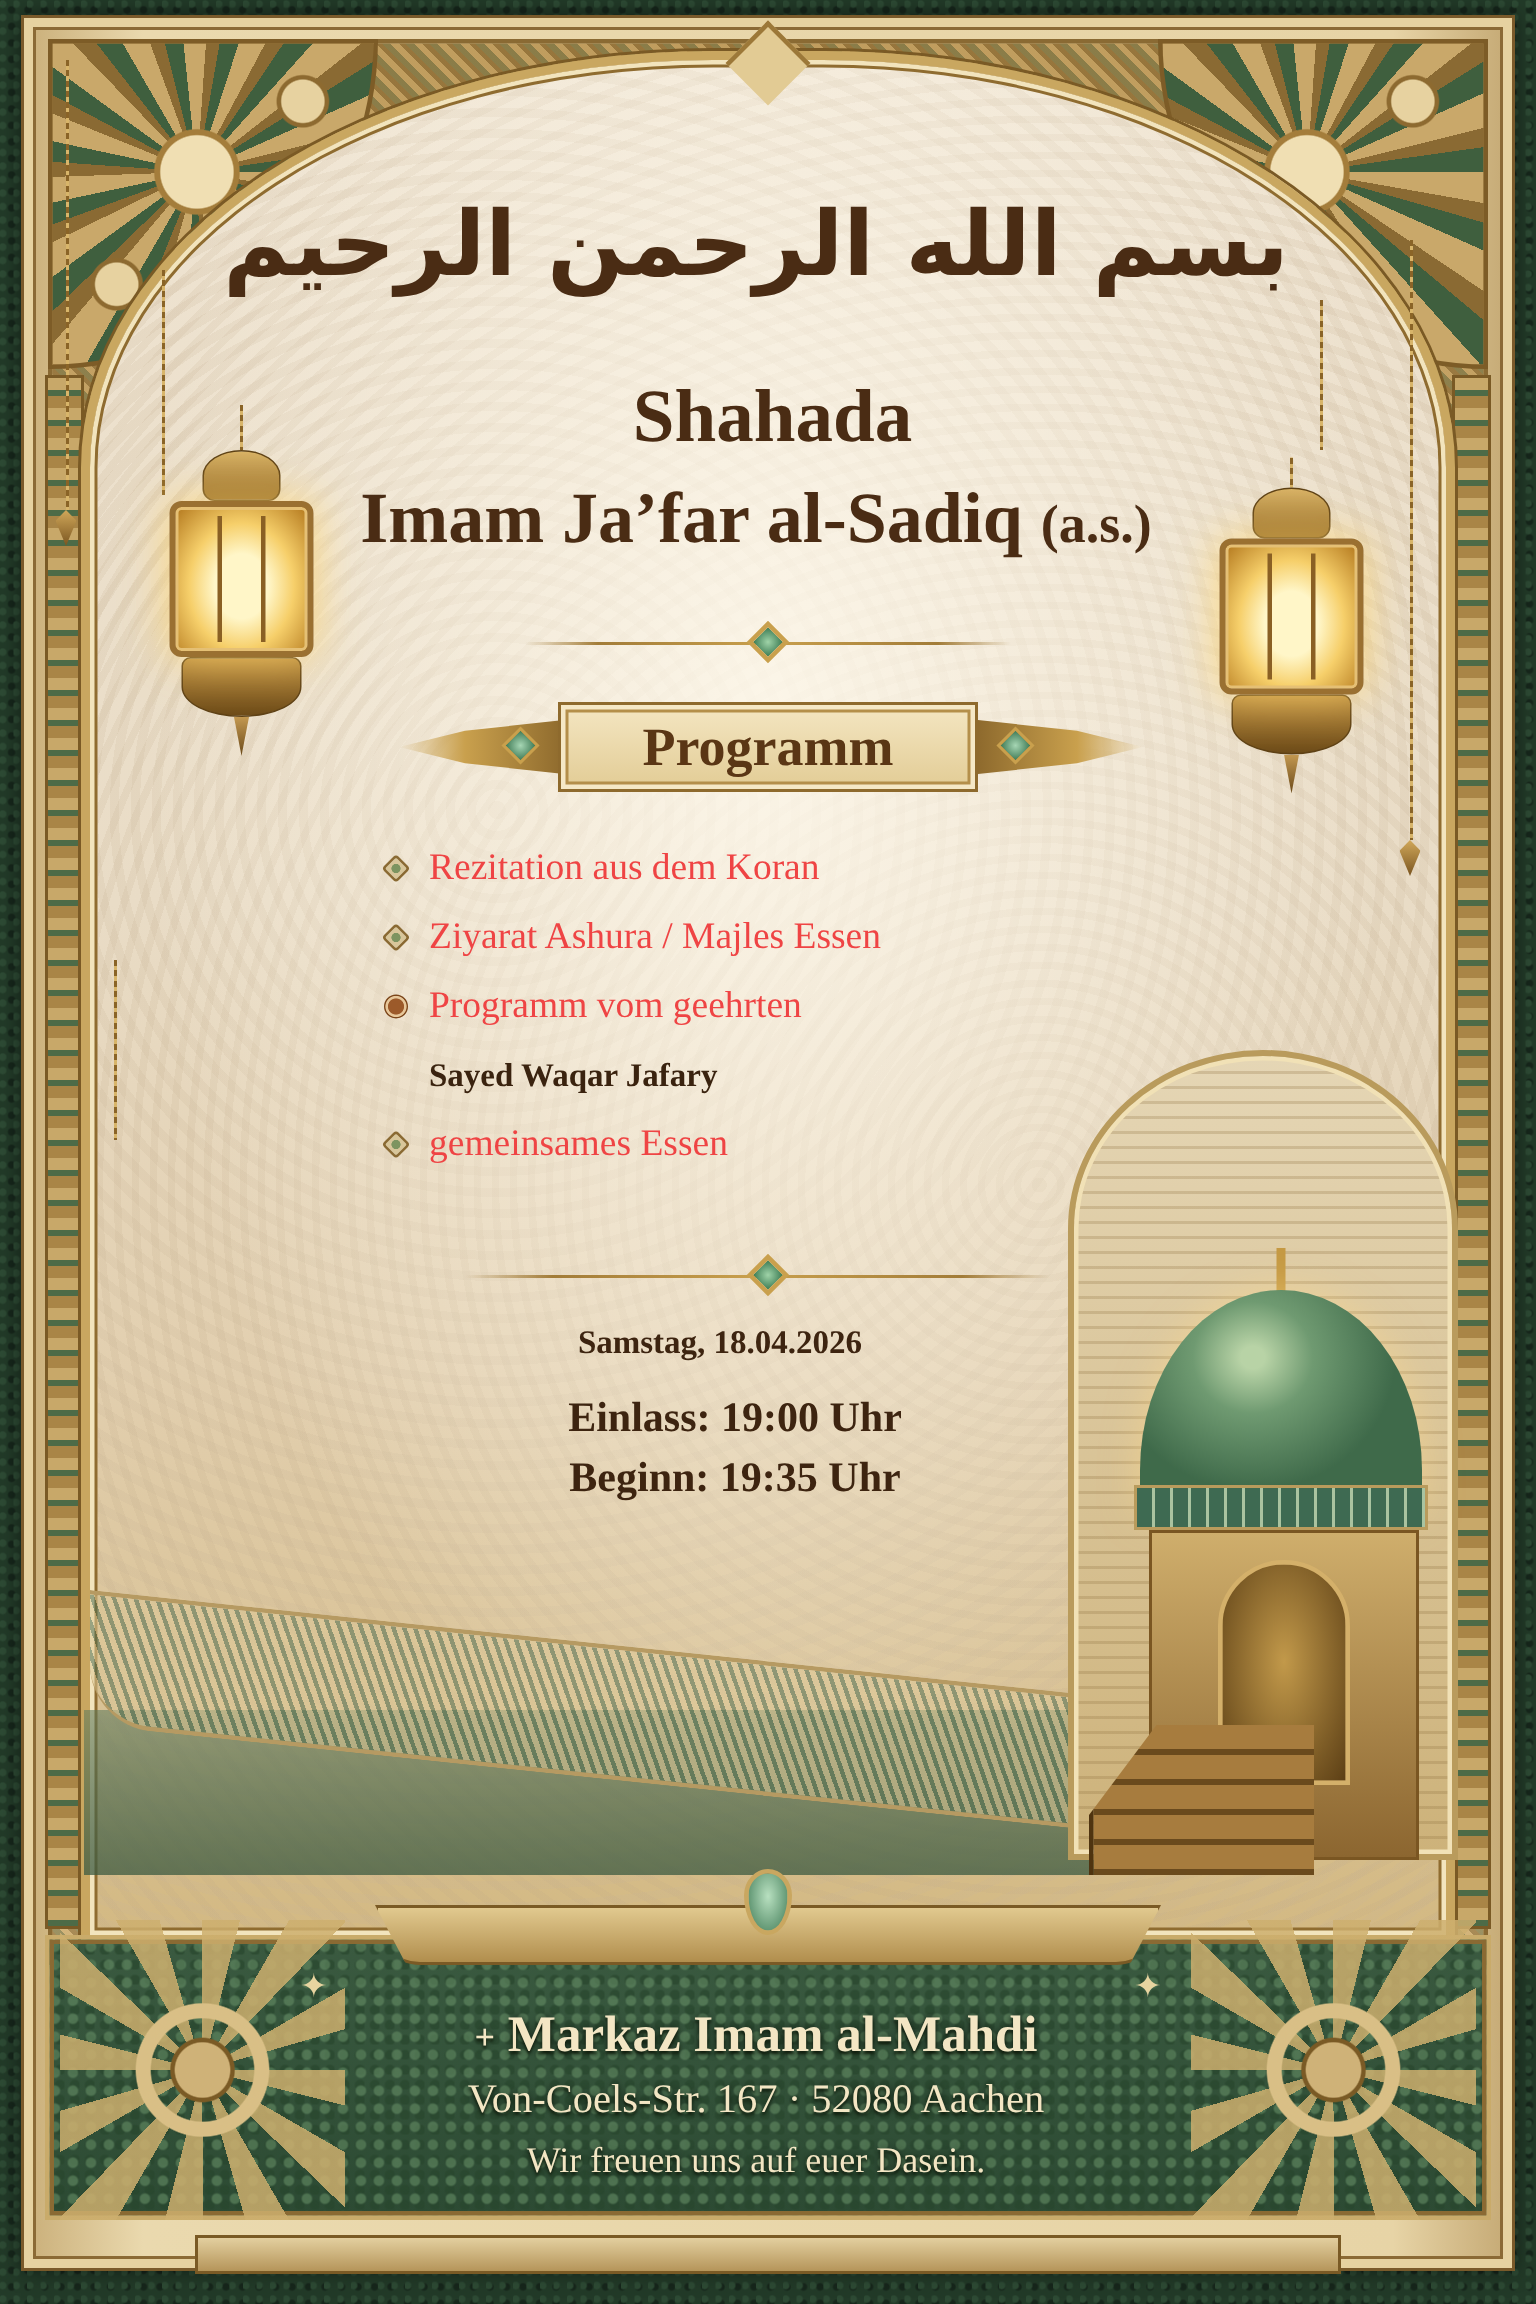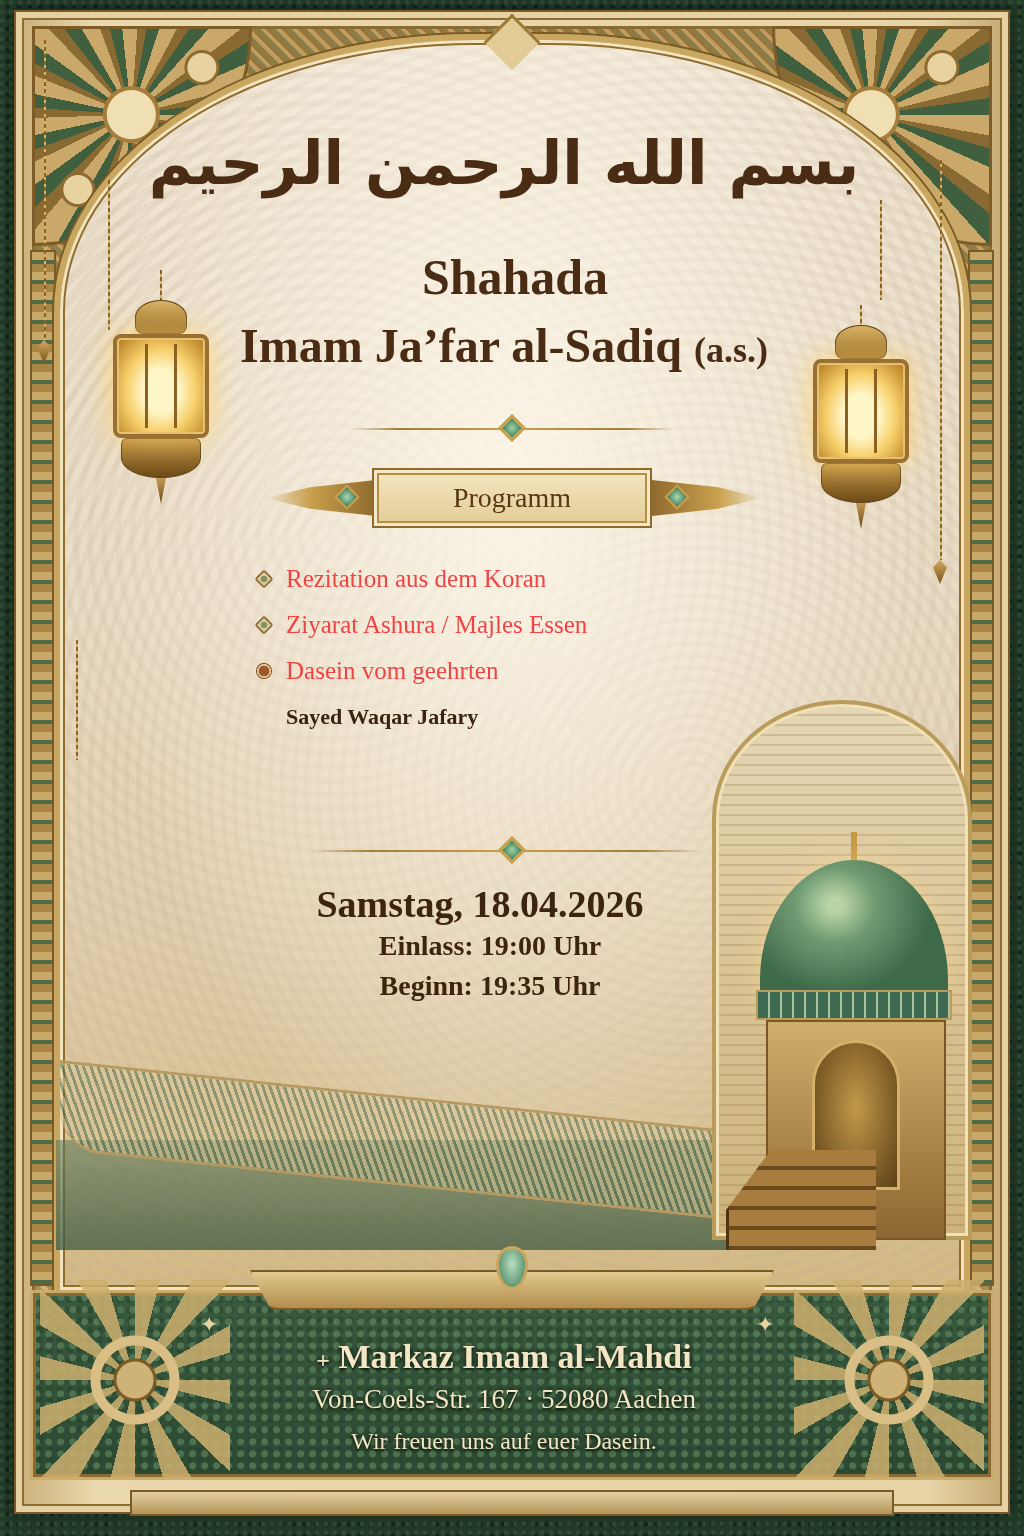--- a/index.html
+++ b/index.html
@@ -187,38 +187,38 @@
     position: absolute; width: 20px; height: 20px; transform: rotate(45deg);
     background: radial-gradient(circle, #9fd3a8, #3b7a52); border: 3px solid #c9a04d;
   }
 
   .banner {
     position: absolute; left: 372px; top: 468px; width: 280px; height: 60px;
     background: linear-gradient(180deg, #f4e6c2, #e2cc95);
     border: 2px solid #8e6a2d; box-shadow: inset 0 0 0 3px #f5e8c6, inset 0 0 0 5px #b48f4a;
     display: flex; align-items: center; justify-content: center;
   }
-  .banner-label { font-size: 28px; font-weight: normal; color: #5a3615; font-family: "Liberation Serif", serif; }
+  .banner-label { font-size: 36px; font-weight: bold; color: #5a3615; font-family: "Liberation Serif", serif; }
   .banner-wing {
     position: absolute; top: 480px; width: 110px; height: 36px;
     background: linear-gradient(90deg, transparent, #c9a04d 40%, #8e6a2d);
     clip-path: polygon(0 50%, 40% 20%, 100% 0, 100% 100%, 40% 80%);
   }
   .banner-wing.l { left: 266px; }
   .banner-wing.r { left: 652px; transform: scaleX(-1); }
   .wing-gem { position: absolute; top: 488px; width: 18px; height: 18px; transform: rotate(45deg); background: radial-gradient(circle, #a6d6b4, #3f7a55); border: 2px solid #c9a04d; }
 
   .program { position: absolute; left: 256px; top: 556px; width: 460px; }
   .prog-item { display: flex; align-items: center; height: 46px; font-size: 25px; color: #ef4444; font-family: "Liberation Serif", serif; }
   .bullet { width: 16px; height: 16px; margin-right: 14px; flex: none; }
   .bullet.diamond { transform: rotate(45deg) scale(.85); background: radial-gradient(circle, #7d9460 0 40%, #d8c69a 45%); border: 2px solid #8a6a33; border-radius: 3px; }
   .bullet.circle { border-radius: 50%; background: radial-gradient(circle, #9c5a2a 0 45%, #e7c79a 50% 60%, #7a4418 65%); }
   .prog-speaker { padding-left: 30px; height: 46px; display: flex; align-items: center; font-size: 22px; font-weight: bold; color: #3a230f; font-family: "Liberation Serif", serif; }
 
-  .date-line { top: 882px; left: 260px; right: auto; width: 440px; font-size: 38px; font-weight: bold; color: #3d2410; font-family: "Liberation Serif", serif; }
+  .date-line { top: 882px; left: 260px; right: auto; width: 440px; font-size: 22px; font-weight: bold; color: #3d2410; font-family: "Liberation Serif", serif; }
   .time-line { left: 300px; right: auto; width: 380px; font-size: 28px; font-weight: bold; color: #3d2410; font-family: "Liberation Serif", serif; }
   .time-1 { top: 930px; } .time-2 { top: 970px; }
 
   .footer-text { color: #f3e6c4; text-shadow: 0 2px 2px #12200f, 0 0 6px rgba(0,0,0,.6); font-family: "Liberation Serif", serif; }
   .org-name { top: 1338px; font-size: 34px; font-weight: bold; font-family: Liberation Serif, serif; }
   .address { top: 1384px; font-size: 27px; }
   .welcome { top: 1428px; font-size: 24px; }
 </style>
 </head>
 <body>
@@ -289,23 +289,27 @@
   <div class="prog-item">
     <span class="bullet diamond"></span>
     <span>Rezitation aus dem Koran</span>
   </div>
   <div class="prog-item">
     <span class="bullet diamond"></span>
     <span>Ziyarat Ashura / Majles Essen</span>
   </div>
   <div class="prog-item">
     <span class="bullet circle"></span>
-    <span>Dasein vom geehrten</span>
+    <span>Programm vom geehrten</span>
   </div>
   <div class="prog-speaker">Sayed Waqar Jafary</div>
+  <div class="prog-item">
+    <span class="bullet diamond"></span>
+    <span>gemeinsames Essen</span>
+  </div>
 </div>
 
 <div class="divider" style="left:310px;top:850px;width:390px;"></div>
 <div class="divider-gem" style="left:502px;top:840px;"></div>
 
 <div class="text-center date-line">Samstag, 18.04.2026</div>
 <div class="text-center time-line time-1">Einlass: 19:00 Uhr</div>
 <div class="text-center time-line time-2">Beginn: 19:35 Uhr</div>
 
 <div class="footer-panel"></div>

